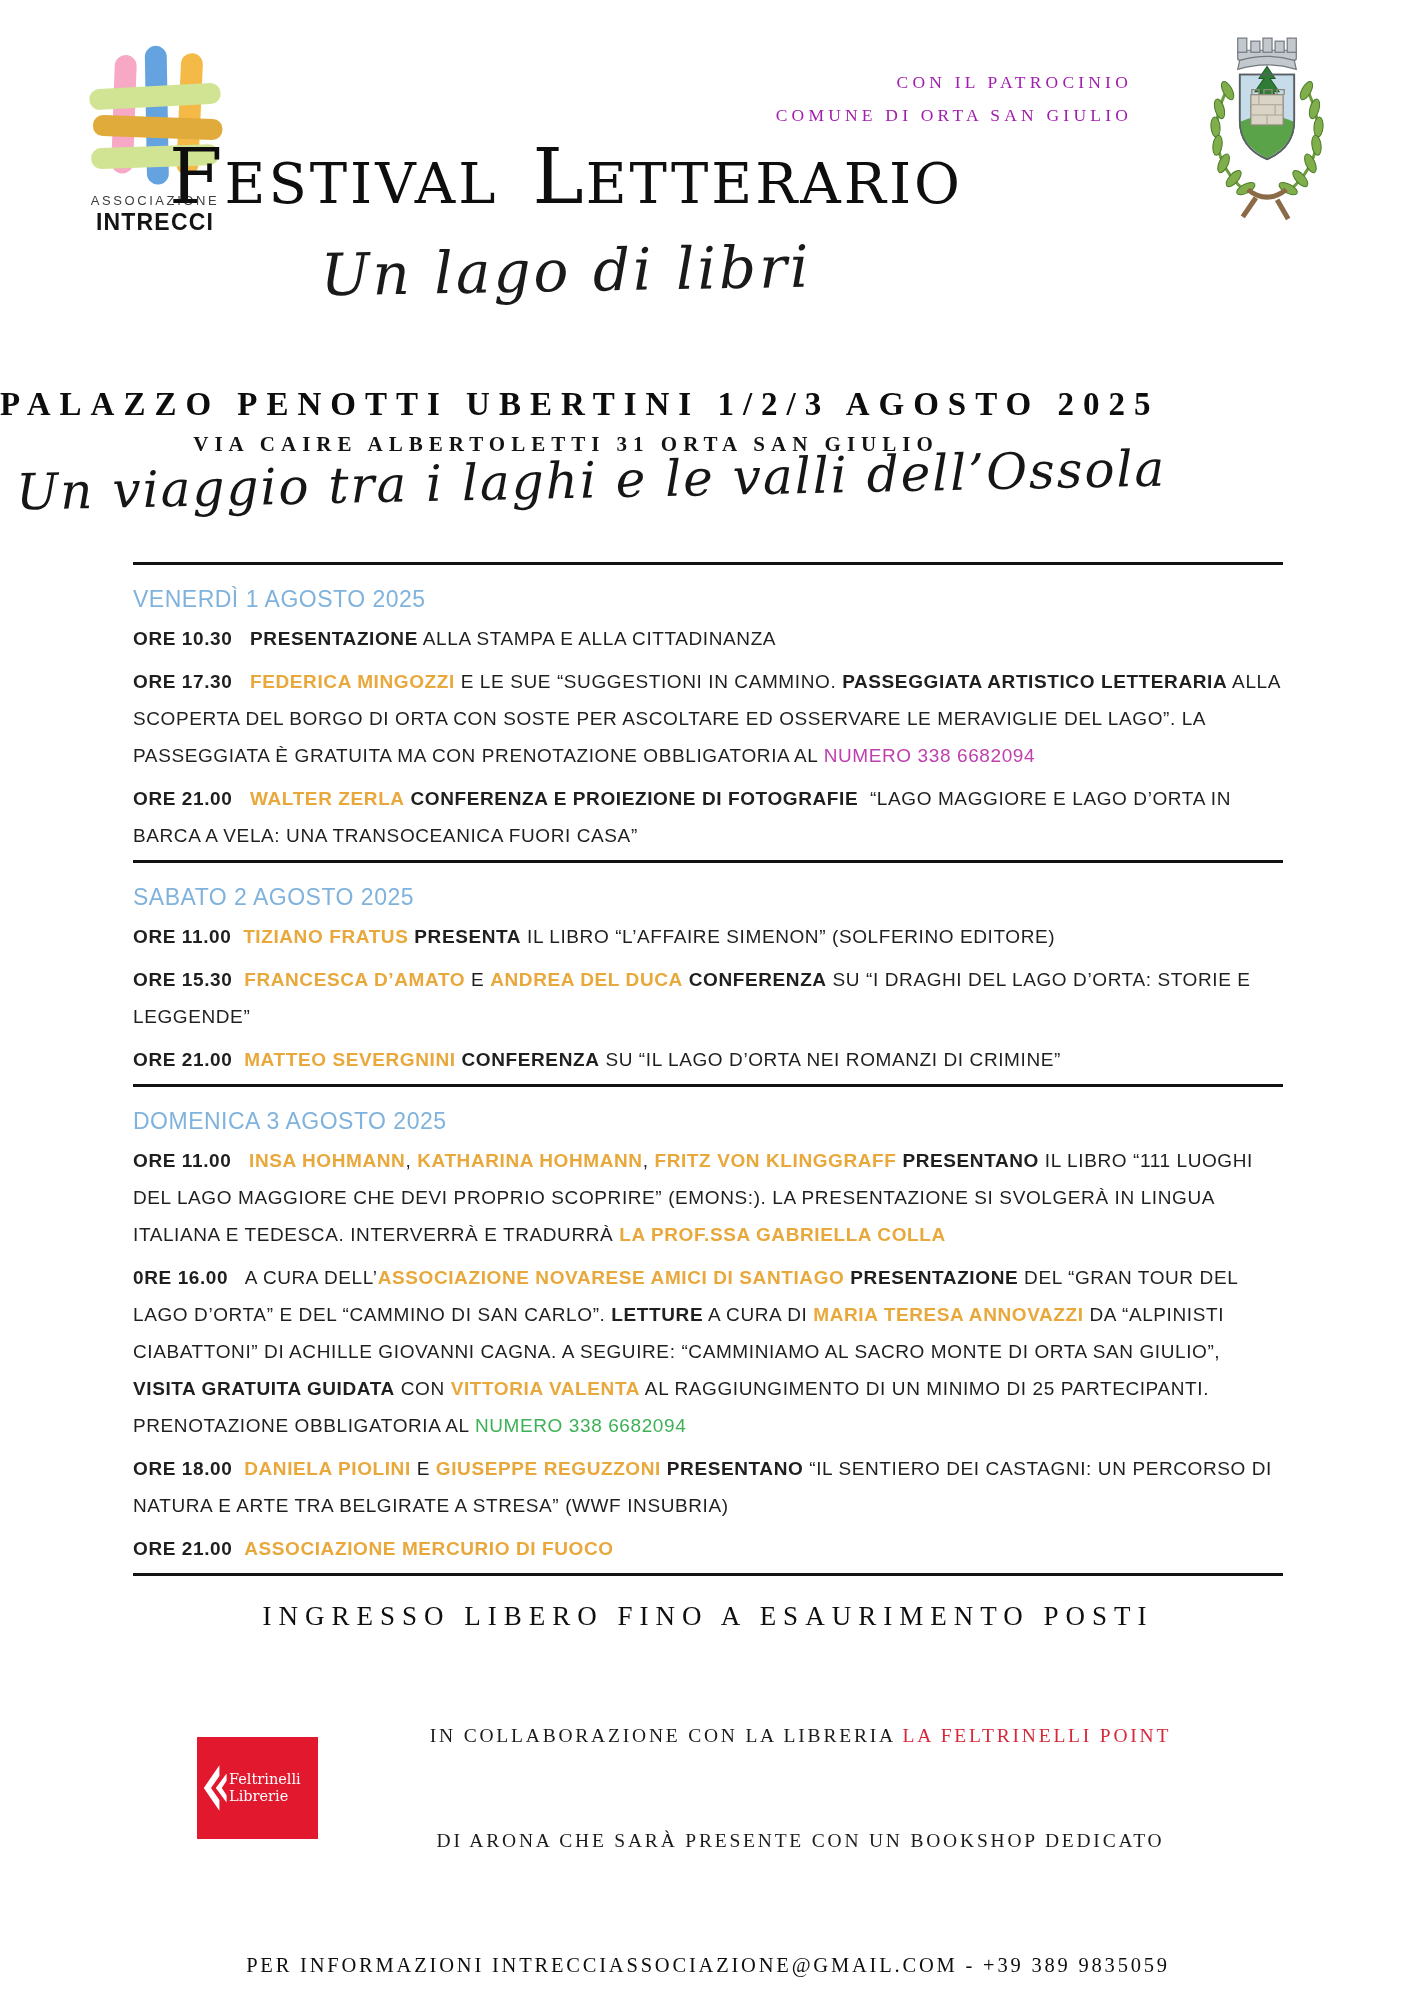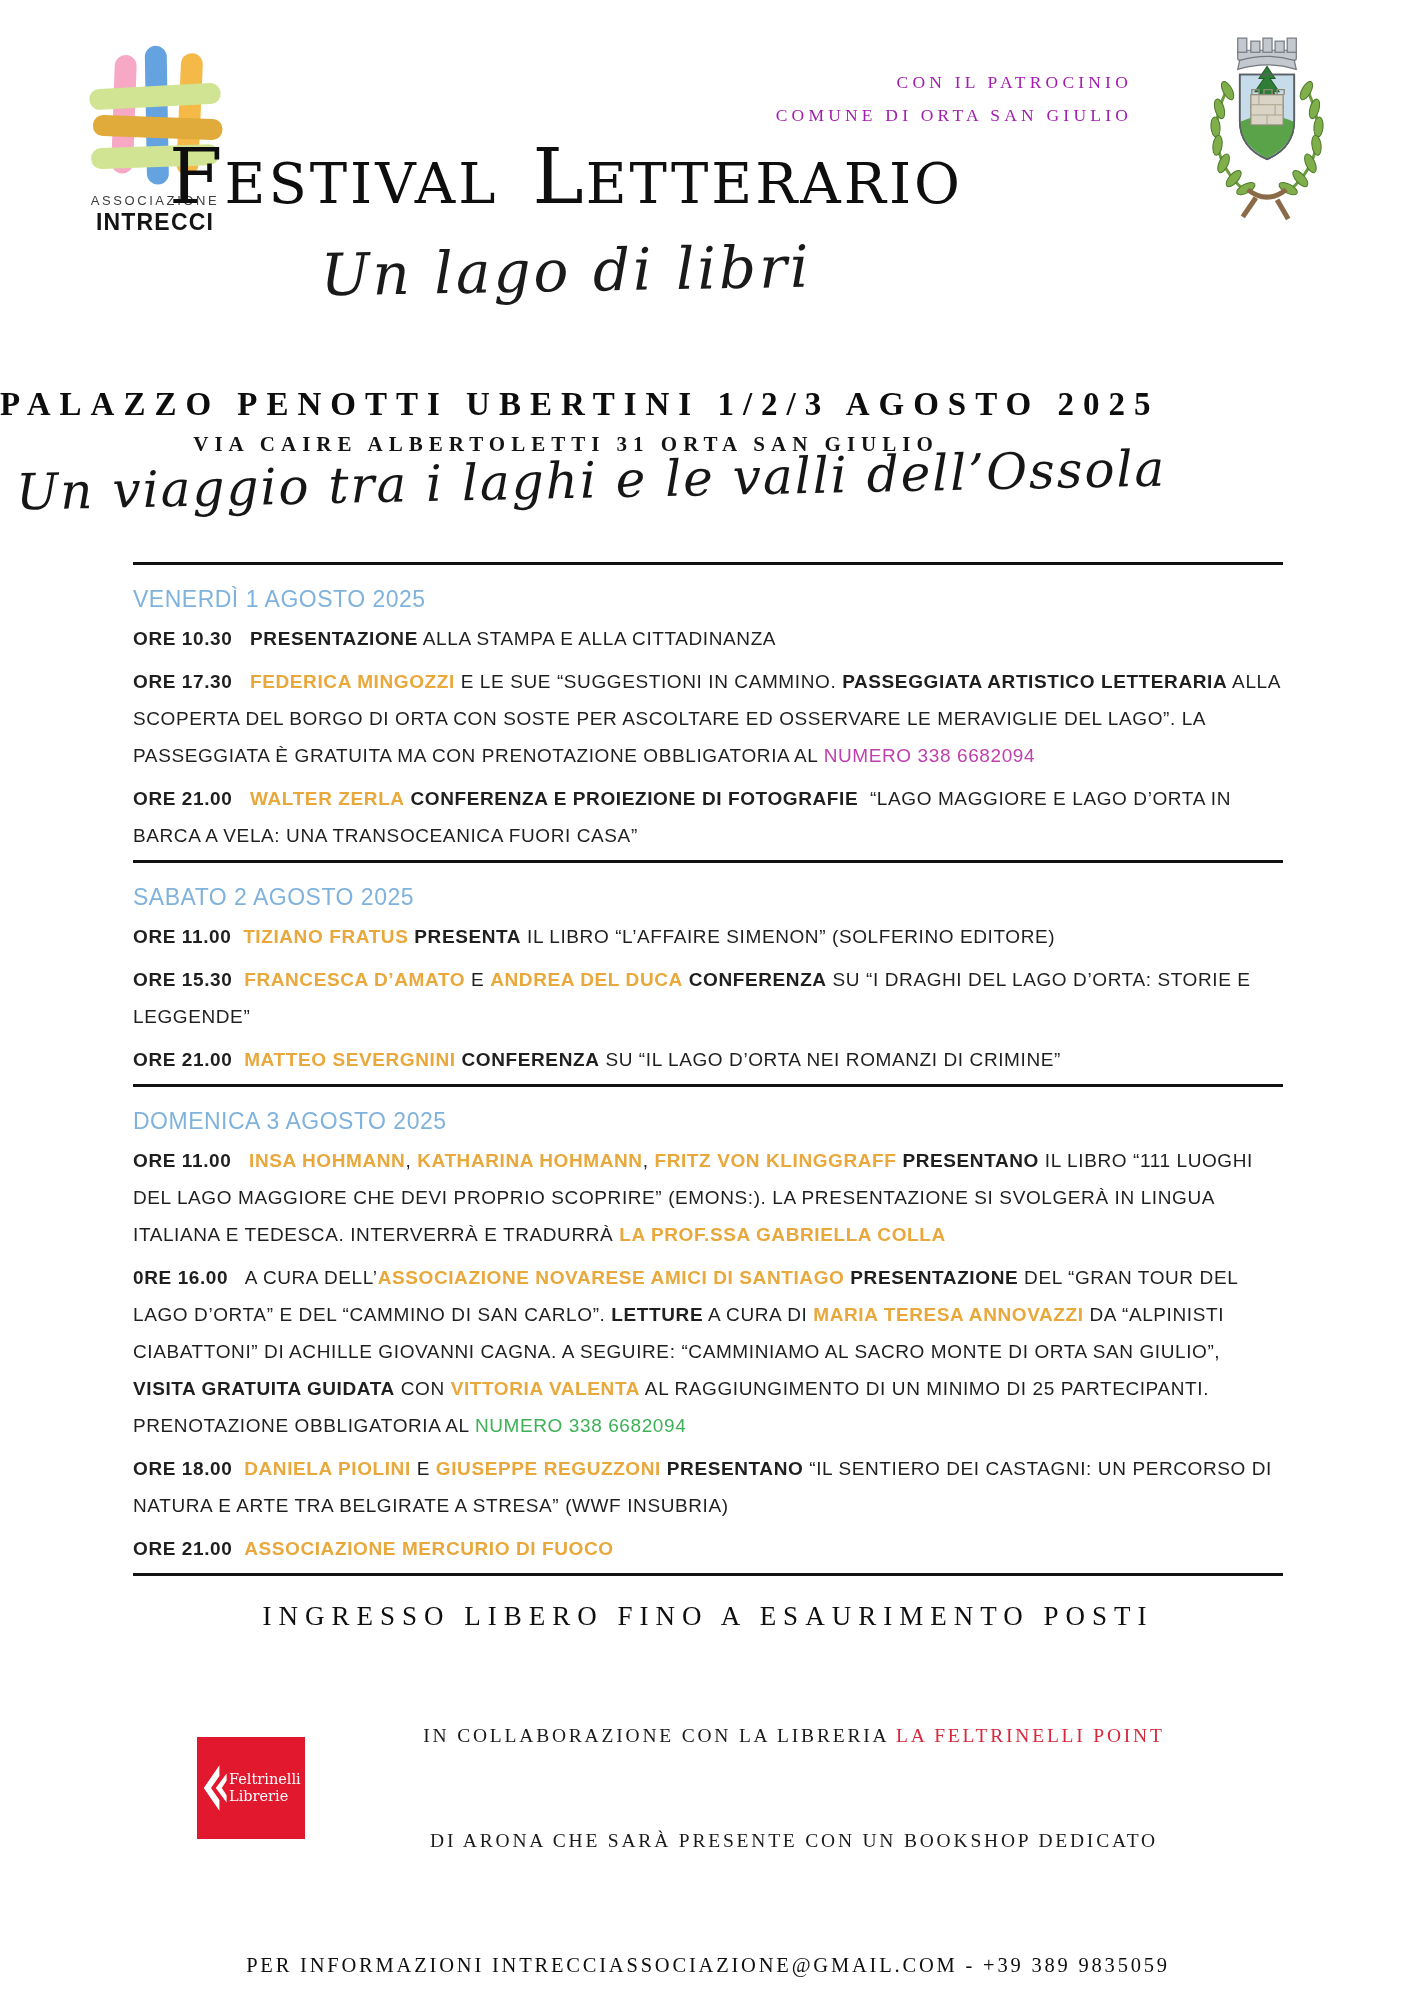--- a/index.html
+++ b/index.html
@@ -55,21 +55,21 @@
   .s-b{font-weight:bold;}
   .s-o{font-weight:bold;color:var(--accent-orange);}
   .s-p{color:var(--accent-pink);}
   .s-g{color:var(--accent-green);}
   .s-r{color:var(--collab-red);}
 
   
   .ingresso{margin-top:24px;text-align:center;font-family:"Liberation Serif",serif;
             font-size:27px;letter-spacing:7px;color:#0f0f0f;line-height:32px;}
   .collab-row{display:flex;align-items:center;margin-top:16px;}
-  .feltrinelli{margin-left:64px;width:108px;height:102px;background:var(--feltrinelli-red);
+  .feltrinelli{margin-left:64px;width:121px;height:102px;background:var(--feltrinelli-red);
                display:flex;align-items:center;padding:0 4px 0 2px;}
   .feltrinelli svg{width:30px;height:64px;flex:0 0 auto;}
   .feltrinelli-text{color:#fff;font-family:"DejaVu Serif",serif;font-size:14.5px;line-height:17px;}
   .collab-text{flex:1;text-align:center;font-family:"Liberation Serif",serif;
                font-size:19.5px;letter-spacing:2.8px;line-height:35px;color:#1b1b1b;
                white-space:pre-wrap;}
   .info-line{margin-top:26px;text-align:center;font-family:"Liberation Serif",serif;
              font-size:20.5px;letter-spacing:2.8px;color:#0f0f0f;}
 </style>
 </head>

